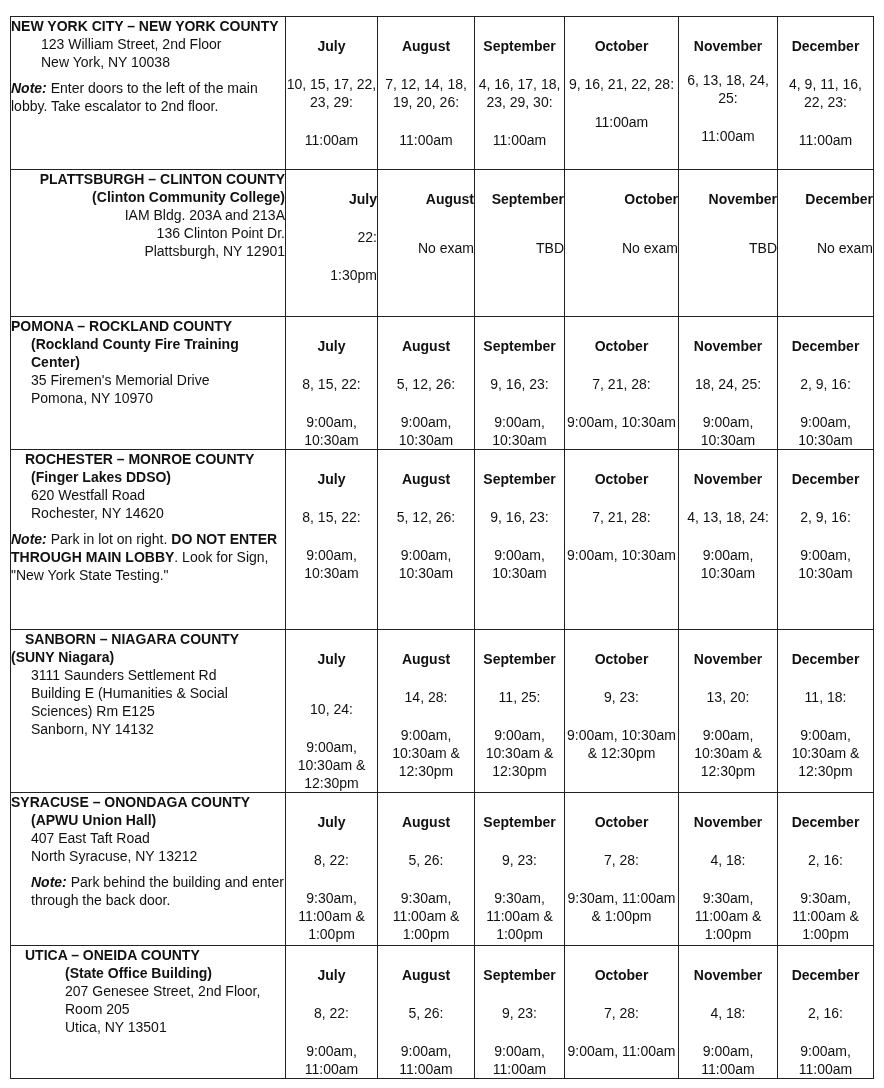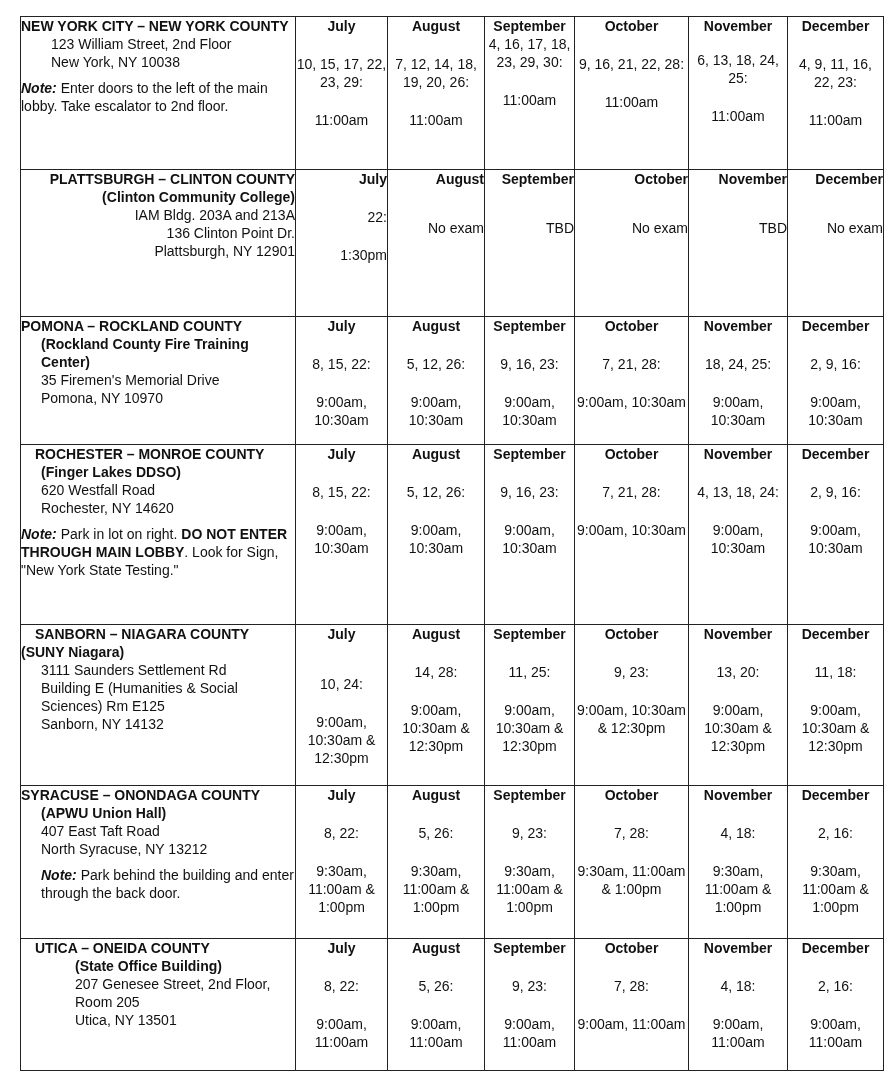--- a/index.html
+++ b/index.html
@@ -1,31 +1,31 @@
 <!DOCTYPE html>
 <html><head>
 <meta charset="utf-8">
 <style>
   html, body { margin: 0; padding: 0; background: #ffffff; }
   body { width: 884px; height: 1088px; position: relative; overflow: hidden;
          font-family: "Liberation Sans", sans-serif; color: #111; }
-  table.sched { position: absolute; left: 20px; top: 16px; border-collapse: collapse;
+  table.sched { position: absolute; left: 10px; top: 16px; border-collapse: collapse;
                 table-layout: fixed; width: 863px; }
   table.sched td { border: 1.5px solid #222; vertical-align: top; padding: 0; }
   td.loc { padding: 3px 6px 2px 7px; font-size: 14px; line-height: 18px; }
   td.mon { text-align: center; font-size: 14px; line-height: 18px; padding-top: 4px; }
   .site-title { font-weight: bold; }
   .facility { font-weight: bold; }
   .ind1 { padding-left: 30px; }
   .ind2 { padding-left: 20px; }
   .ind3 { padding-left: 54px; }
   .note { margin-top: 8px; }
   .note b i, .note i { font-weight: bold; font-style: italic; }
   .bold { font-weight: bold; }
-  .mname { font-weight: bold; display: block; }
+  .mname { font-weight: bold; display: block; margin-top: 20px; }
   .dates { font-weight: normal; display: block; }
   .times { display: block; }
   .r1 td { height: 152px; } .r2 td { height: 146px; text-align: right; } .r3 td { height: 127px; }
   .r4 td { height: 179px; } .r5 td { height: 160px; } .r6 td { height: 152px; }
   .r7 td { height: 131px; }
 </style>
 </head>
 <body>
 
 <table class="sched">
@@ -51,21 +51,21 @@
           <span class="dates" style="margin-top:20px">10, 15, 17, 22, 23, 29:</span>
           <span class="times" style="margin-top:20px">11:00am</span>
         </td>
         <td class="mon">
           <span class="mname">August</span>
           <span class="dates" style="margin-top:20px">7, 12, 14, 18, 19, 20, 26:</span>
           <span class="times" style="margin-top:20px">11:00am</span>
         </td>
         <td class="mon">
           <span class="mname">September</span>
-          <span class="dates" style="">4, 16, 17, 18, 23, 29, 30:</span>
+          <span class="dates" style="margin-top:20px">4, 16, 17, 18, 23, 29, 30:</span>
           <span class="times" style="margin-top:20px">11:00am</span>
         </td>
         <td class="mon">
           <span class="mname">October</span>
           <span class="dates" style="margin-top:20px">9, 16, 21, 22, 28:</span>
           <span class="times" style="margin-top:20px">11:00am</span>
         </td>
         <td class="mon">
           <span class="mname">November</span>
           <span class="dates" style="margin-top:16px">6, 13, 18, 24, 25:</span>

